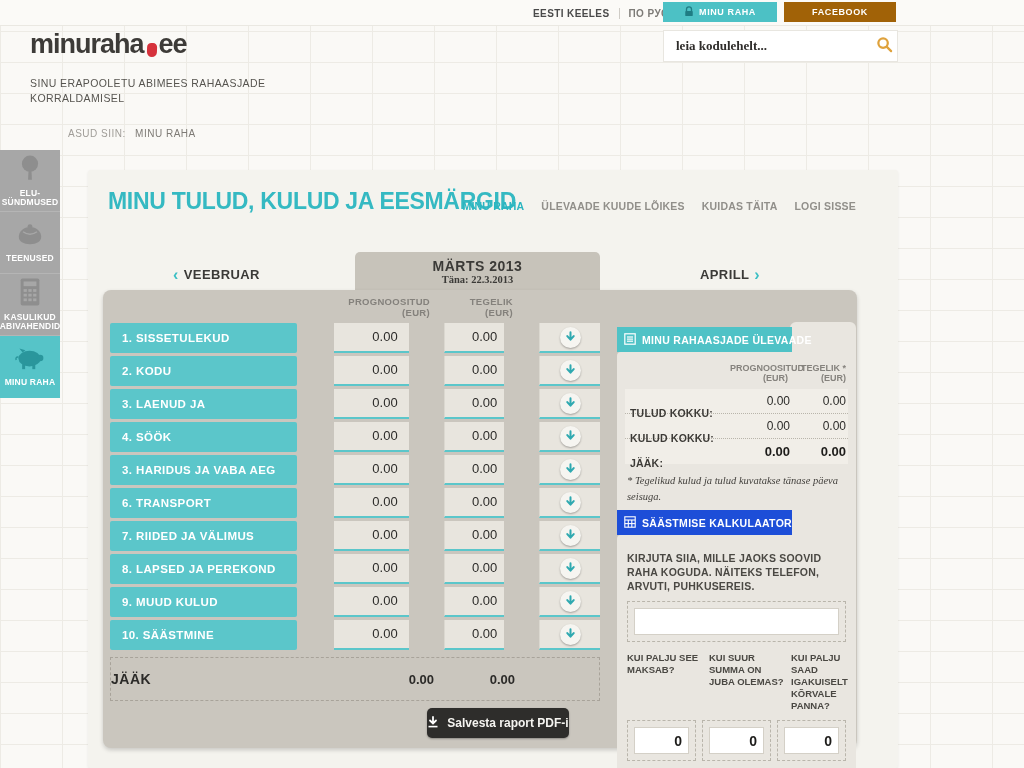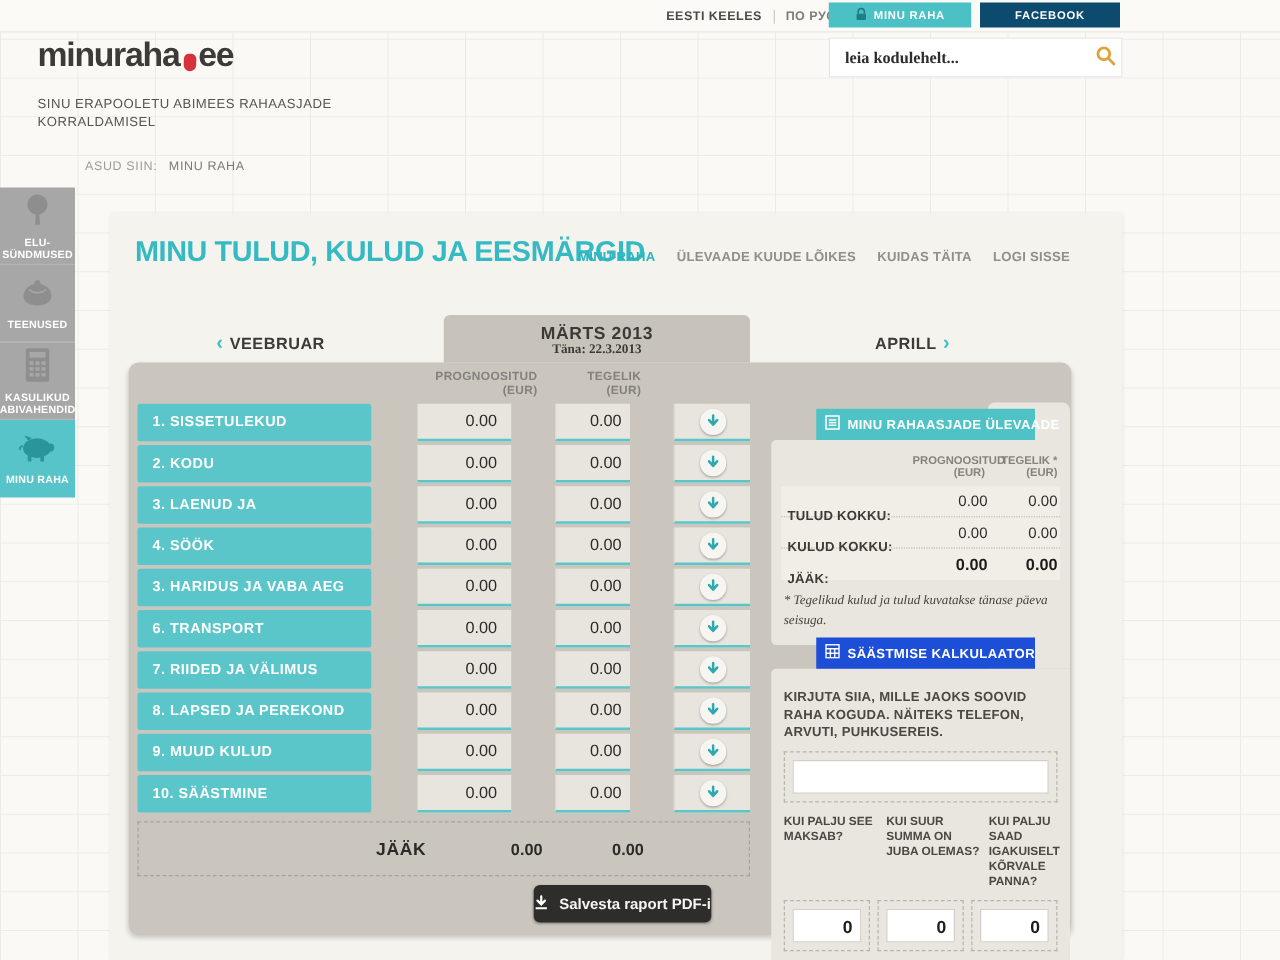--- a/index.html
+++ b/index.html
@@ -21,21 +21,21 @@
     font-size:10px; font-weight:bold; letter-spacing:.4px; }
   .lang-link { color:#4a4a4a; cursor:pointer; }
   .lang-link.ru { color:#7d7b77; }
   .lang-divider { width:1px; height:11px; background:#cfccc6; }
 
   
   .top-tabs { position:absolute; top:2px; left:663px; display:flex; gap:7px; }
   .top-tab { height:20px; display:flex; align-items:center; justify-content:center; gap:5px;
     font-size:9px; font-weight:bold; color:#fff; letter-spacing:.6px; cursor:pointer; }
   .top-tab.minuraha { width:114px; background:#4cc1c5; }
-  .top-tab.facebook { width:112px; background:#0c4a6e; }
+  .top-tab.facebook { width:112px; background:#a16207; }
 
   
   .search-box { position:absolute; top:30px; left:663px; width:235px; height:32px;
     background:#fff; border:1px solid #e8e6e0; display:flex; align-items:center; }
   .search-input { flex:1; border:none; outline:none; background:transparent;
     font-family:"Liberation Serif", serif; font-weight:bold; font-size:13px; color:#701a75;
     padding:0 6px 0 12px; }
   .search-input::placeholder { color:#2f2d2b; opacity:1; }
   .search-btn { width:26px; height:30px; display:flex; align-items:center; justify-content:center;
     background:none; border:none; cursor:pointer; }
@@ -103,40 +103,40 @@
   .tcell.c1 { width:93px; margin-left:3px; padding-right:11px; }
   .tcell.c2 { width:76px; margin-left:1px; border-left:1px solid #dbd8d0; padding-right:7px; }
   .tcell.c3 { width:78px; margin-left:1px; border-left:1px solid #dbd8d0;
     display:flex; align-items:center; justify-content:center; }
   .arrow-btn { width:21px; height:21px; border-radius:50%; background:#f6f5f1;
     box-shadow:0 1px 2px rgba(0,0,0,.3); display:flex; align-items:center; justify-content:center;
     border:none; cursor:pointer; }
 
   .sum-row { position:absolute; left:7px; top:367px; width:490px; height:44px;
     border:1px dashed #a8a39a; display:flex; align-items:center; }
-  .sum-label { width:238px; text-align:right; font-size:14px; font-weight:bold; color:#2b2a28;
+  .sum-label { width:238px; text-align:left; font-size:14px; font-weight:bold; color:#2b2a28;
     padding-right:8px; letter-spacing:.5px; }
   .sum-v { font-size:13px; font-weight:bold; color:#2b2a28; text-align:right; }
   .sum-v.v1 { width:96px; padding-right:11px; }
   .sum-v.v2 { width:77px; padding-right:7px; }
 
   .pdf-btn { position:absolute; left:324px; top:418px; width:142px; height:30px;
     background:#2e2d2b; border:none; border-radius:5px; display:flex; align-items:center;
     justify-content:center; gap:8px; color:#f5f4f0; font-size:12px; font-weight:bold;
     cursor:pointer; box-shadow:0 1px 2px rgba(0,0,0,.3); }
 
   
   .side-panel { position:absolute; left:514px; width:239px; }
   .side-panel.overview { top:32px; }
   .side-panel.calculator { top:215px; }
   .panel-head { position:relative; height:30px; }
   .head-tab { position:absolute; right:0; top:0; width:66px; height:30px;
     background:#e9e6e0; border-radius:6px 6px 0 0; }
   .head-bar { position:absolute; left:0; top:5px; width:175px; height:25px;
-    display:flex; align-items:center; gap:6px; padding-left:7px;margin-left:36px; }
+    display:flex; align-items:center; gap:6px; padding-left:7px; }
   .head-bar.teal { background:#4fc2c6; }
   .head-bar.gold { background:#1d4ed8; }
   .head-title { color:#fff; font-size:10.5px; font-weight:bold; letter-spacing:.3px; white-space:nowrap; }
   .panel-body { background:#e9e6e0; border-radius:4px 0 4px 4px; padding:8px 8px 10px; }
 
   .ov-cols { display:flex; justify-content:flex-end; font-size:9px; font-weight:bold;
     color:#85827d; text-align:right; line-height:10px; margin:3px 2px 6px 0; }
   .ov-cols .oc { width:58px; }
   .ov-row { display:flex; align-items:center; height:25px; background:#f1eee8;
     border-bottom:1px dotted #b9b5ab; }

